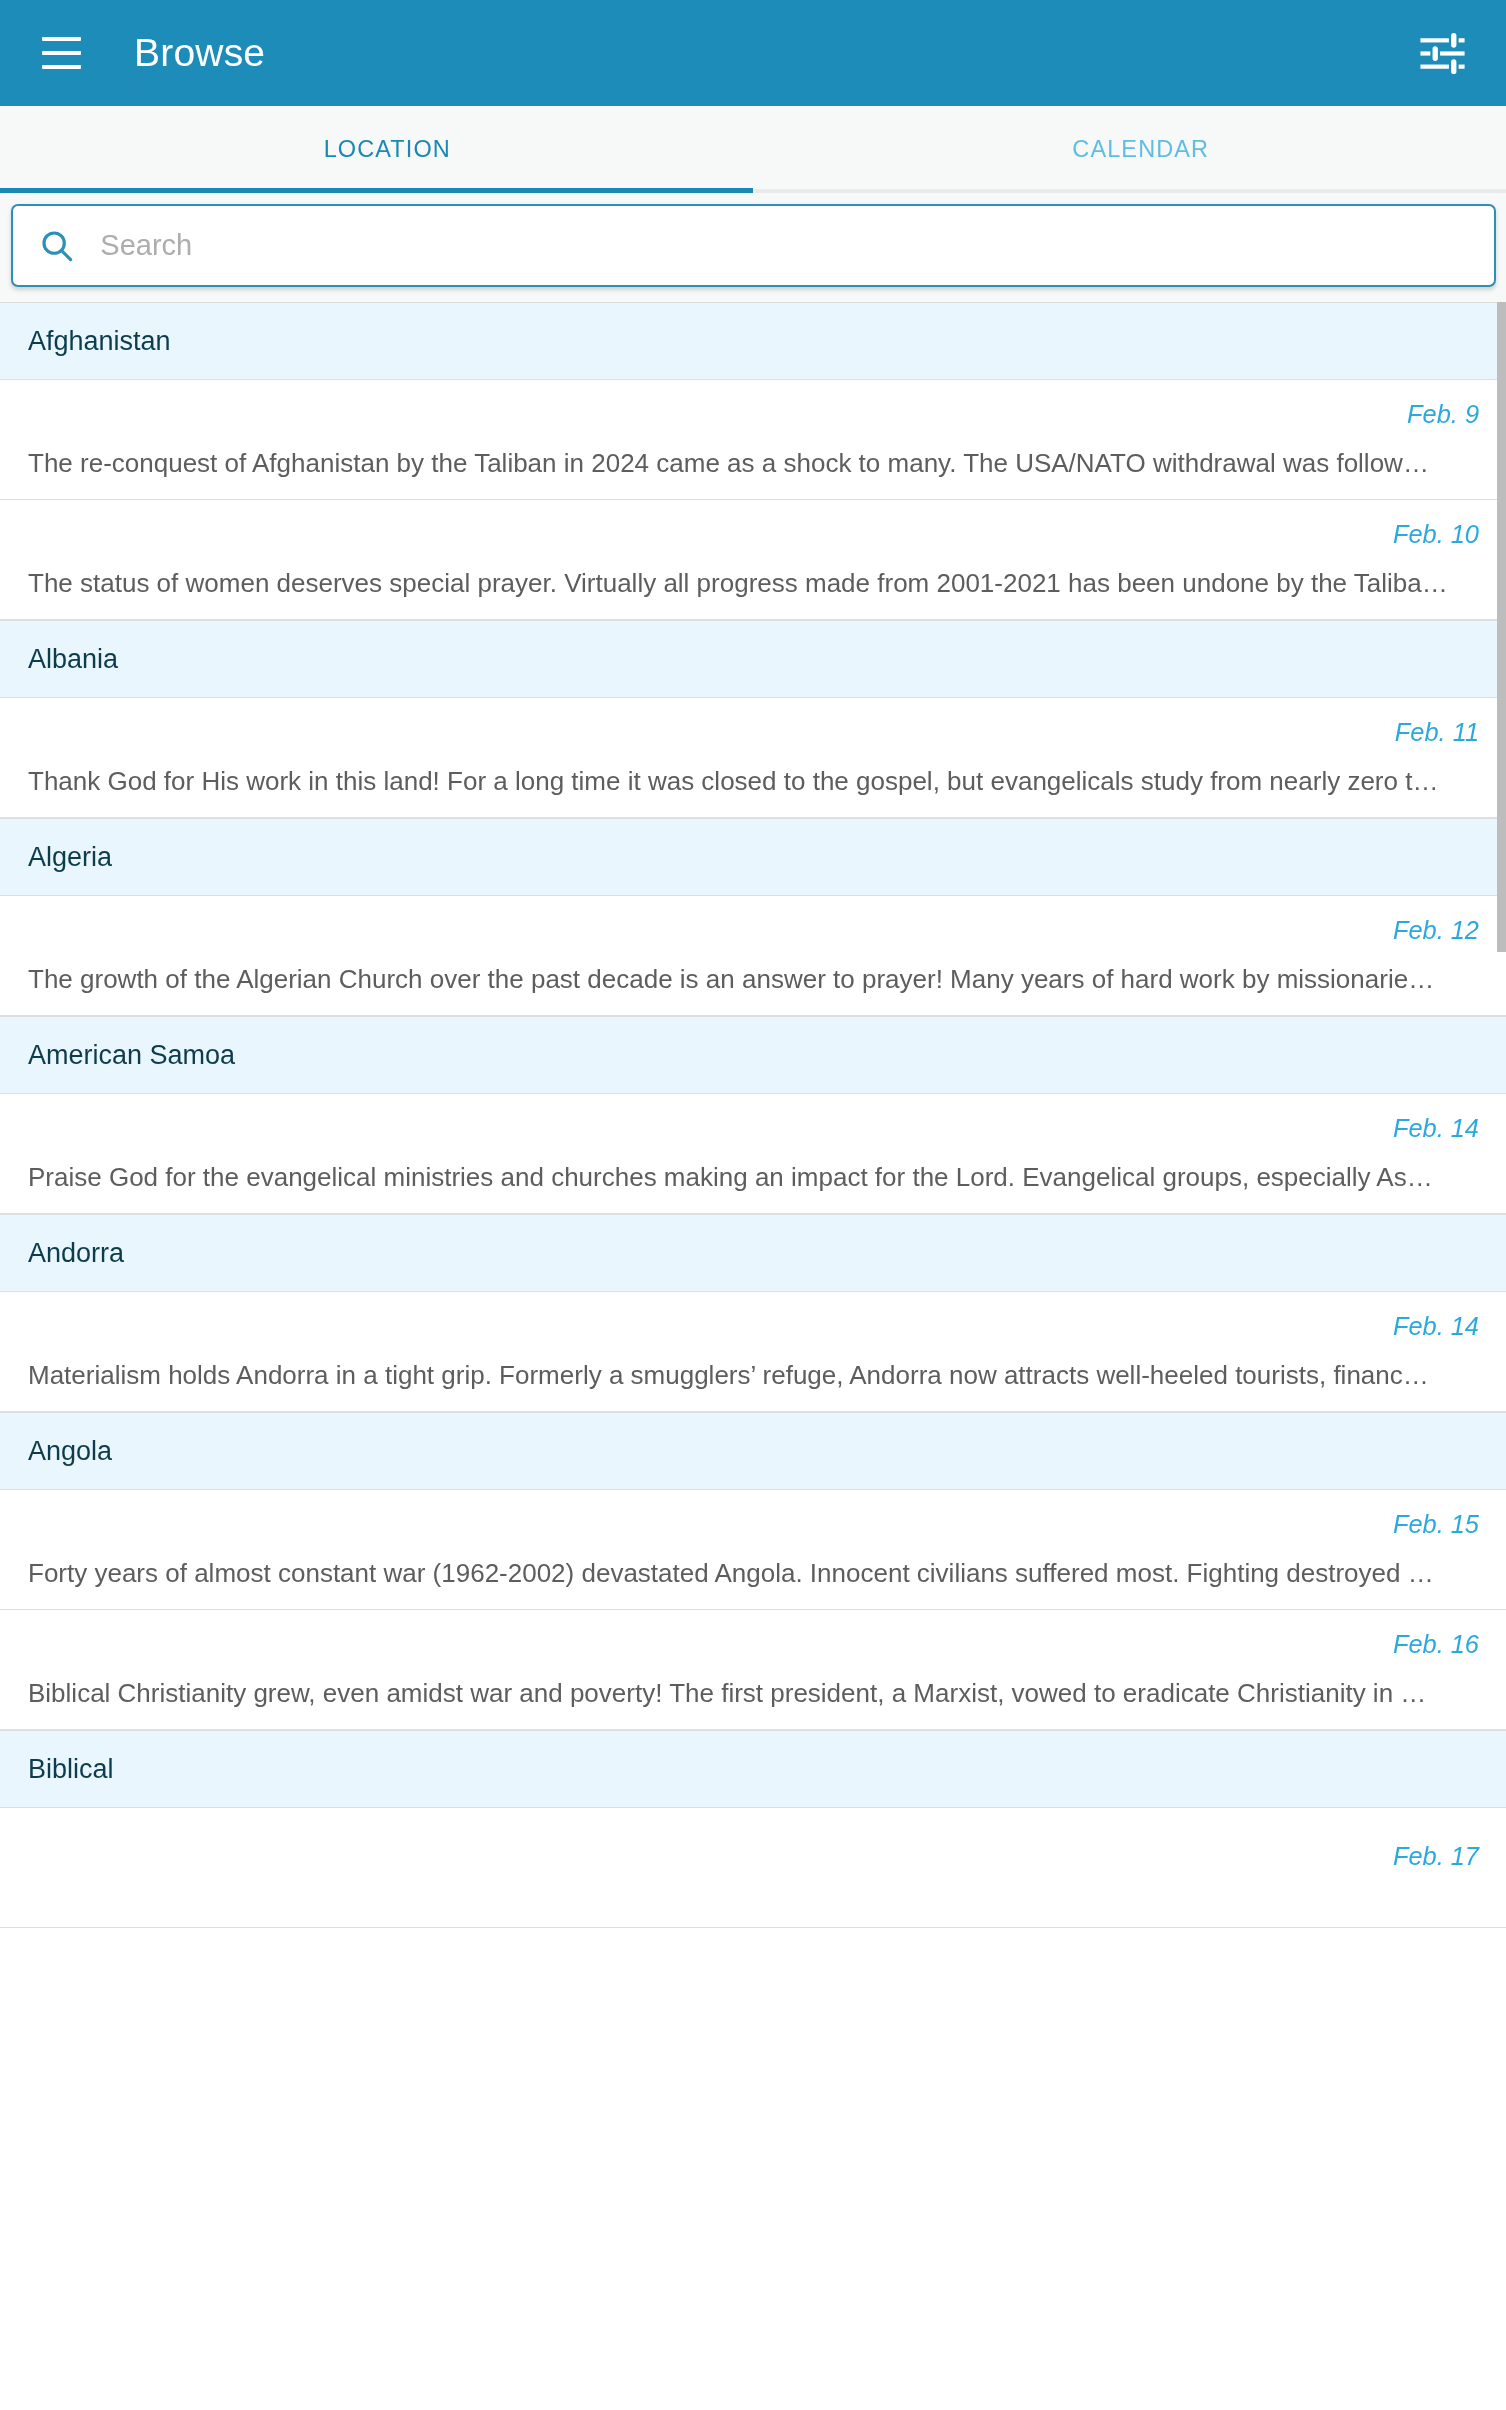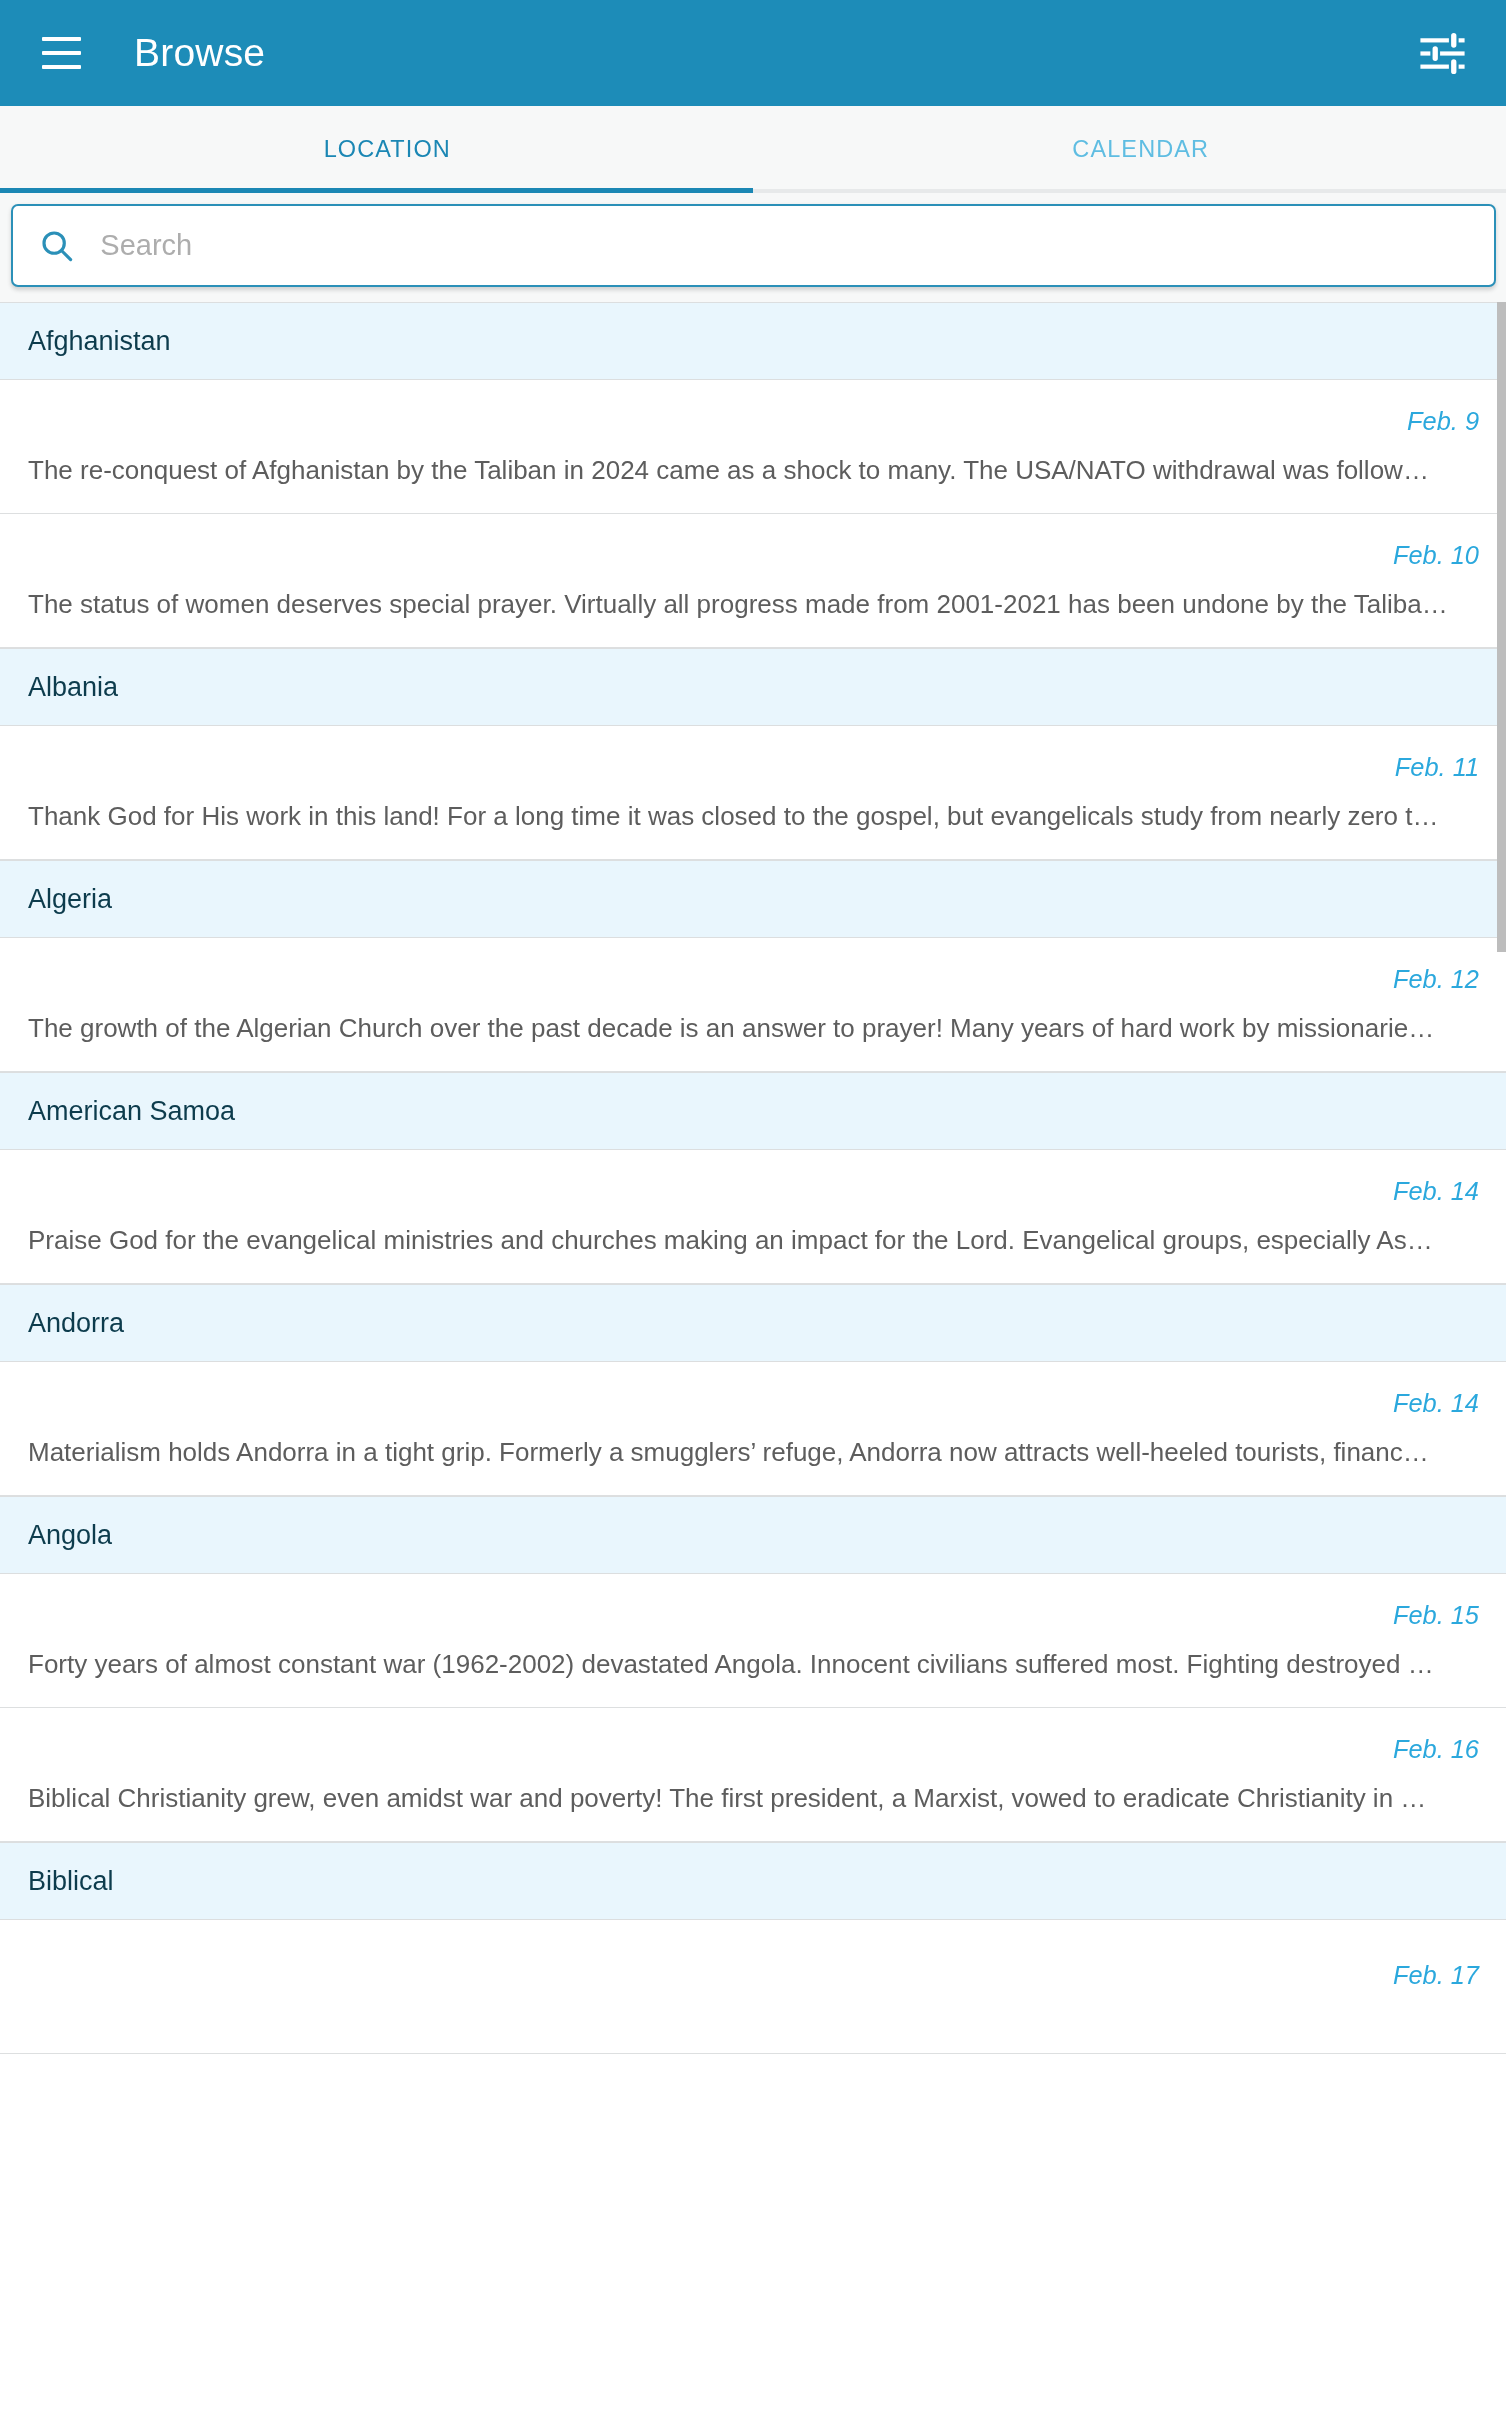--- a/index.html
+++ b/index.html
@@ -145,21 +145,21 @@
     border-top: 1.9px solid #dcdedf;
     cursor: pointer;
   }
   .section-header-label {
     font-size: 27px;
     color: #0d3c4d;
     font-weight: 400;
   }
   .entry {
     background: #ffffff;
-    height: 134px;
+    height: 120px;
     padding: 0 28px;
     display: flex;
     flex-direction: column;
     justify-content: center;
     border-bottom: 1.9px solid #dddfe0;
     cursor: pointer;
     position: relative;
   }
   .entry-date {
     font-size: 25.4px;

